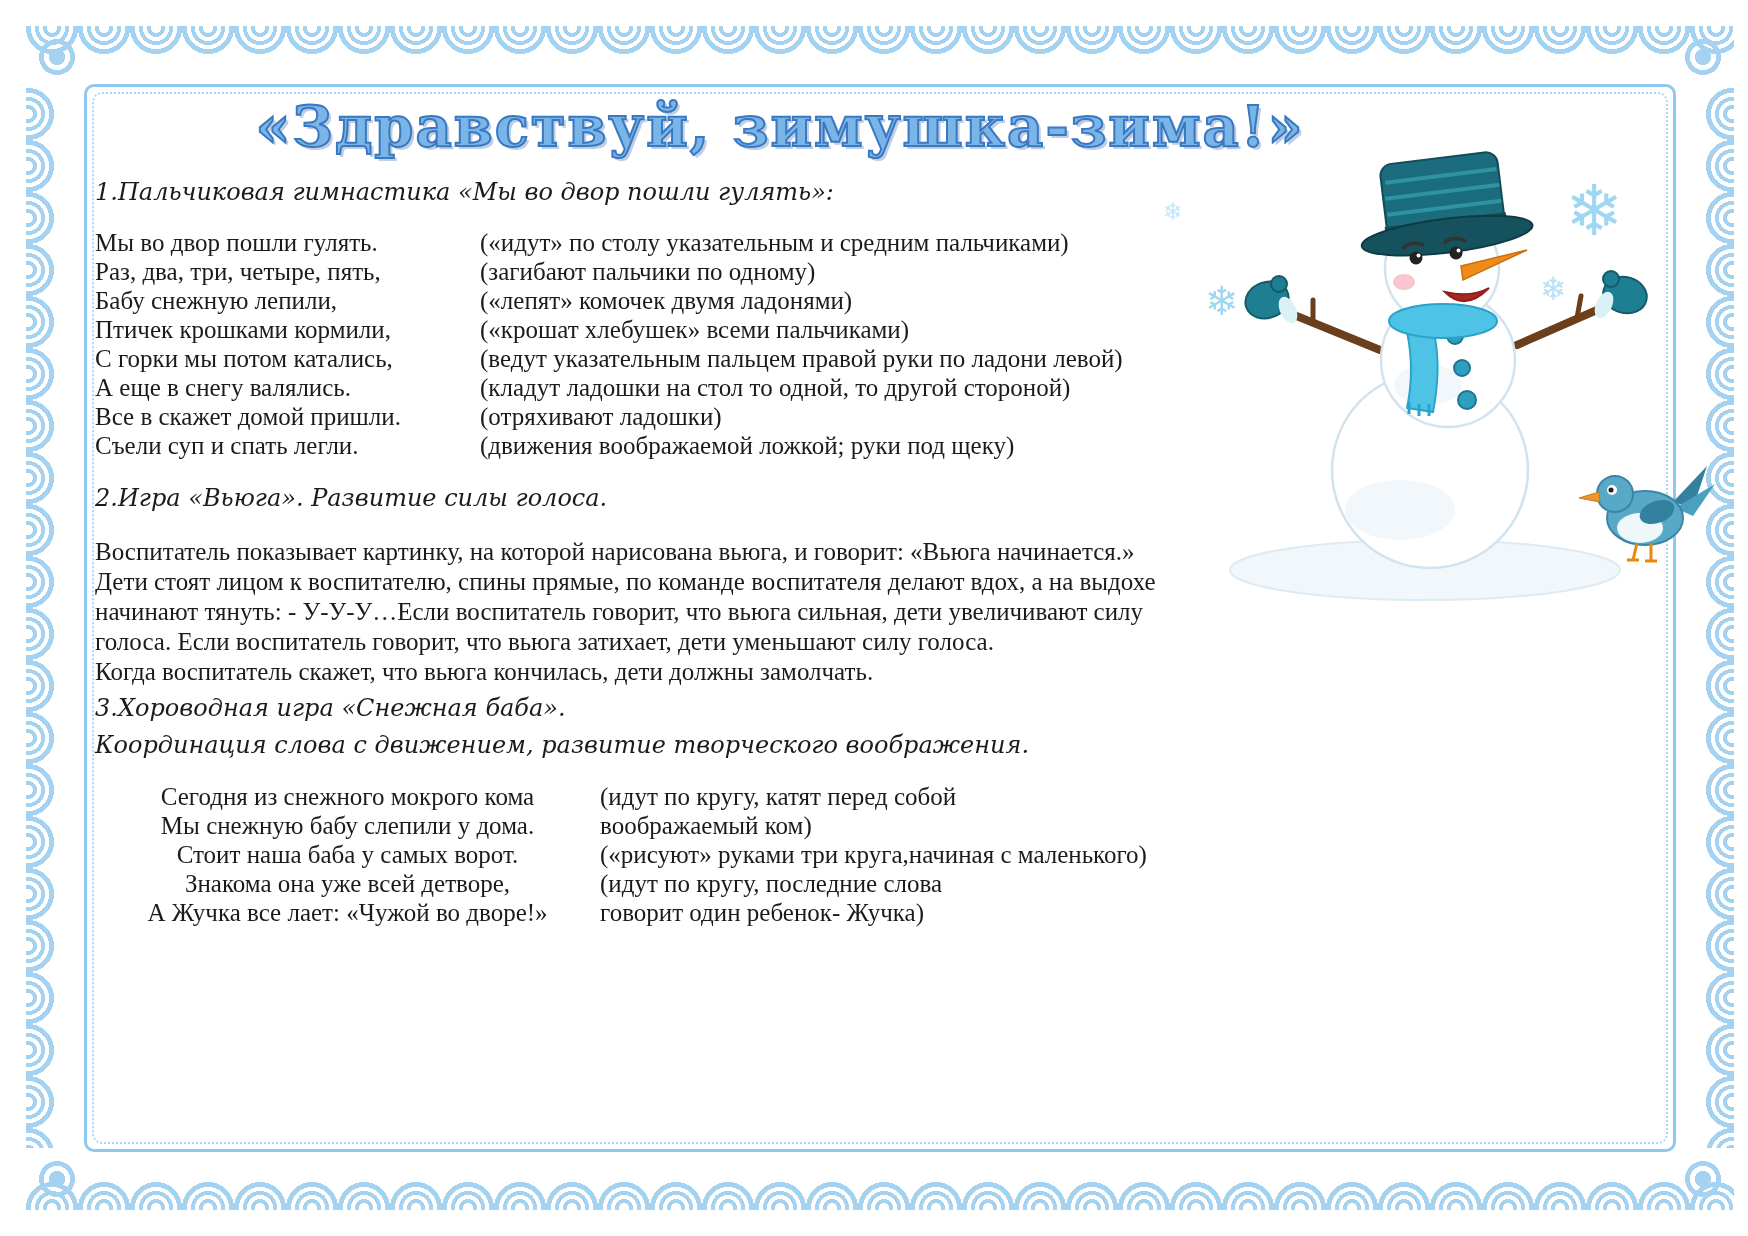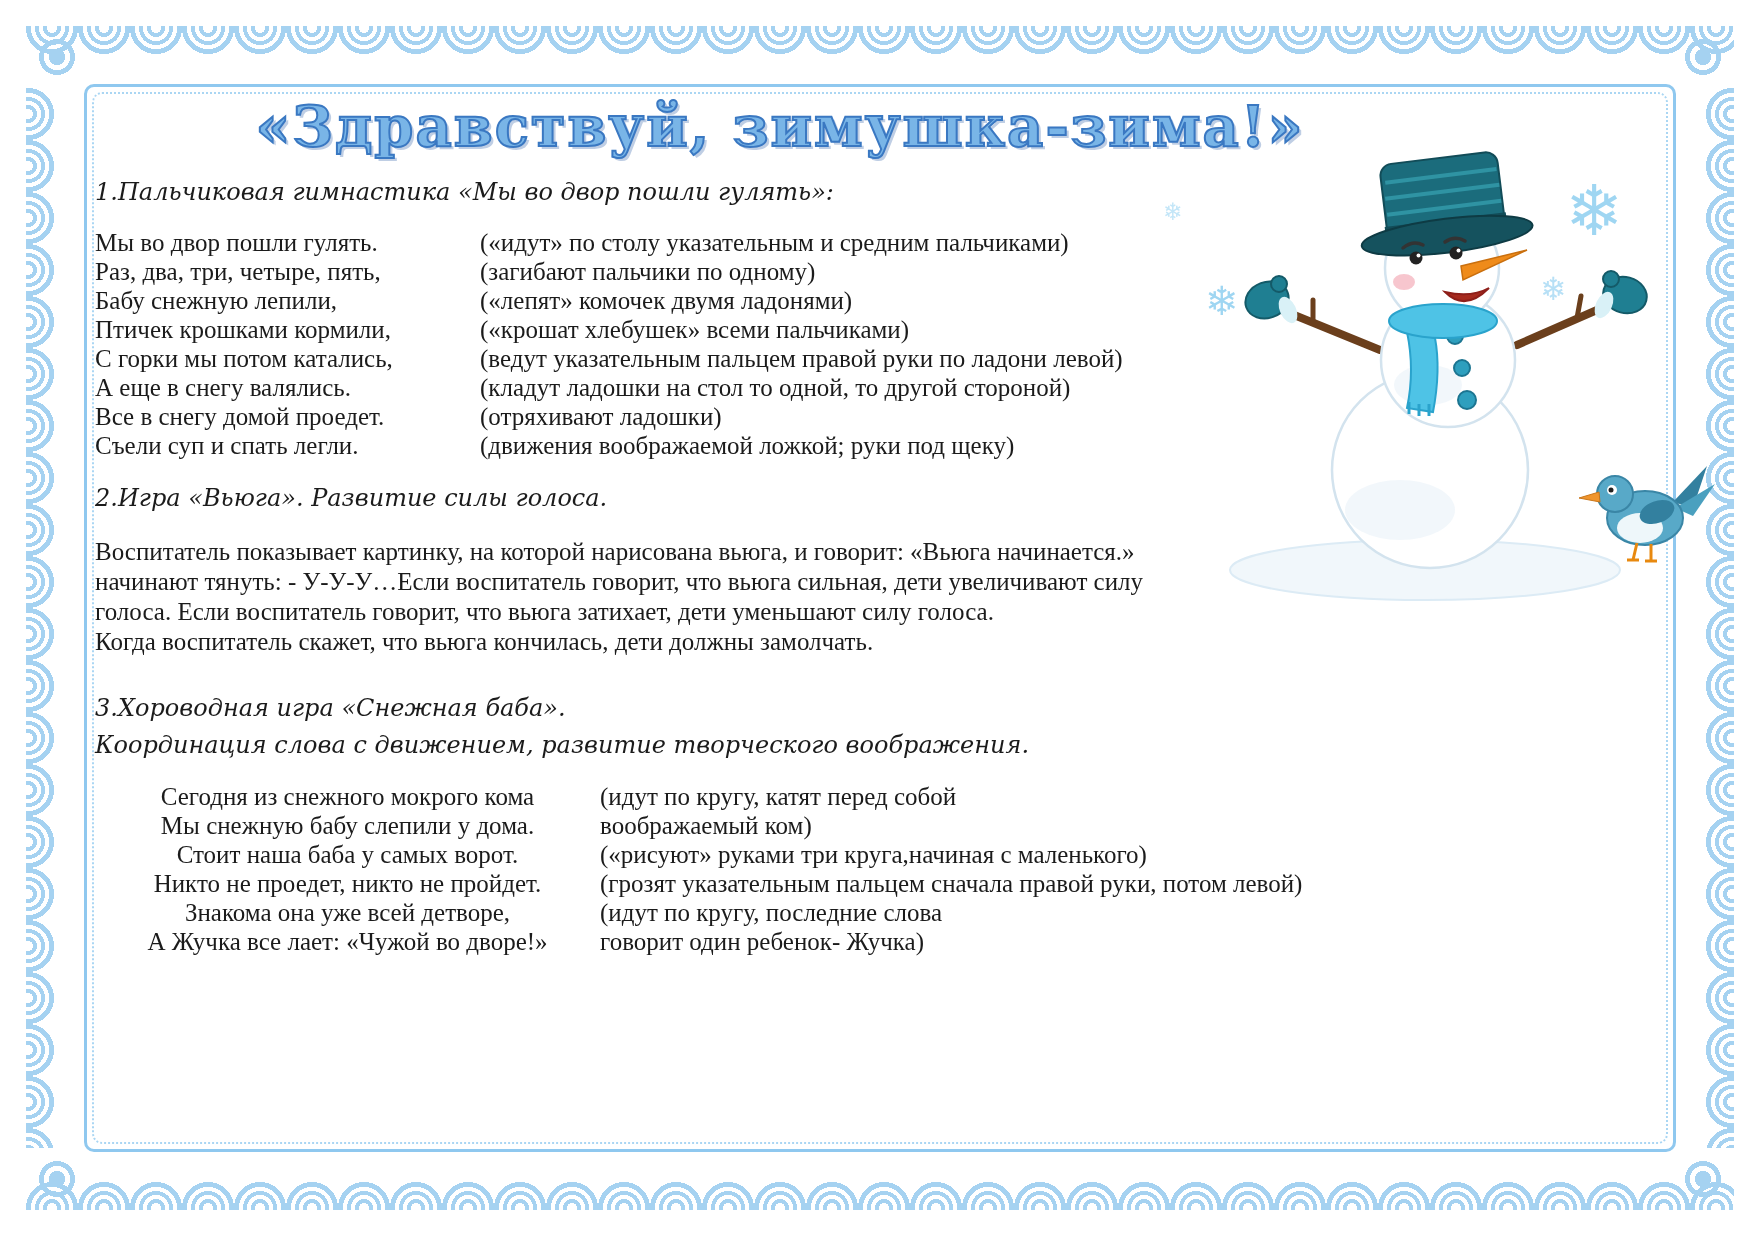--- a/index.html
+++ b/index.html
@@ -131,32 +131,33 @@
       </div>
     <div class="verse-row">
         <span class="vleft">С горки мы потом катались,</span>
         <span class="vright">(ведут указательным пальцем правой руки по ладони левой)</span>
       </div>
     <div class="verse-row">
         <span class="vleft">А еще в снегу валялись.</span>
         <span class="vright">(кладут ладошки на стол то одной, то другой стороной)</span>
       </div>
     <div class="verse-row">
-        <span class="vleft">Все в снегу домой проедет.</span>
+        <span class="vleft">Все в скажет домой пришли.</span>
         <span class="vright">(отряхивают ладошки)</span>
       </div>
     <div class="verse-row">
         <span class="vleft">Съели суп и спать легли.</span>
         <span class="vright">(движения воображаемой ложкой; руки под щеку)</span>
       </div>
   </div>
 
   <div class="heading h2">2.Игра «Вьюга». Развитие силы голоса.</div>
   <div class="para">
     <div>Воспитатель показывает картинку, на которой нарисована вьюга, и говорит: «Вьюга начинается.»</div>
+    <div>Дети стоят лицом к воспитателю, спины прямые, по команде воспитателя делают вдох, а на выдохе</div>
     <div>начинают тянуть: - У-У-У…Если воспитатель говорит, что вьюга сильная, дети увеличивают силу</div>
     <div>голоса. Если воспитатель говорит, что вьюга затихает, дети уменьшают силу голоса.</div>
     <div>Когда воспитатель скажет, что вьюга кончилась, дети должны замолчать.</div>
   </div>
 
   <div class="heading h3">
     <div>3.Хороводная игра «Снежная баба».</div>
     <div>Координация слова с движением, развитие творческого воображения.</div>
   </div>
   <div class="verse v3">
@@ -164,24 +165,20 @@
         <span class="vleft">Сегодня из снежного мокрого кома</span>
         <span class="vright">(идут по кругу, катят перед собой</span>
       </div>
     <div class="verse-row">
         <span class="vleft">Мы снежную бабу слепили у дома.</span>
         <span class="vright"> воображаемый ком)</span>
       </div>
     <div class="verse-row">
         <span class="vleft">Стоит наша баба у самых ворот.</span>
         <span class="vright">(«рисуют» руками три круга,начиная с маленького)</span>
-      </div>
-    <div class="verse-row">
-        <span class="vleft">Никто не проедет, никто не пройдет.</span>
-        <span class="vright">(грозят указательным пальцем сначала правой руки, потом левой)</span>
       </div>
     <div class="verse-row">
         <span class="vleft">Знакома она уже всей детворе,</span>
         <span class="vright">(идут по кругу, последние слова</span>
       </div>
     <div class="verse-row">
         <span class="vleft">А Жучка все лает: «Чужой во дворе!»</span>
         <span class="vright"> говорит один ребенок- Жучка)</span>
       </div>
   </div>

